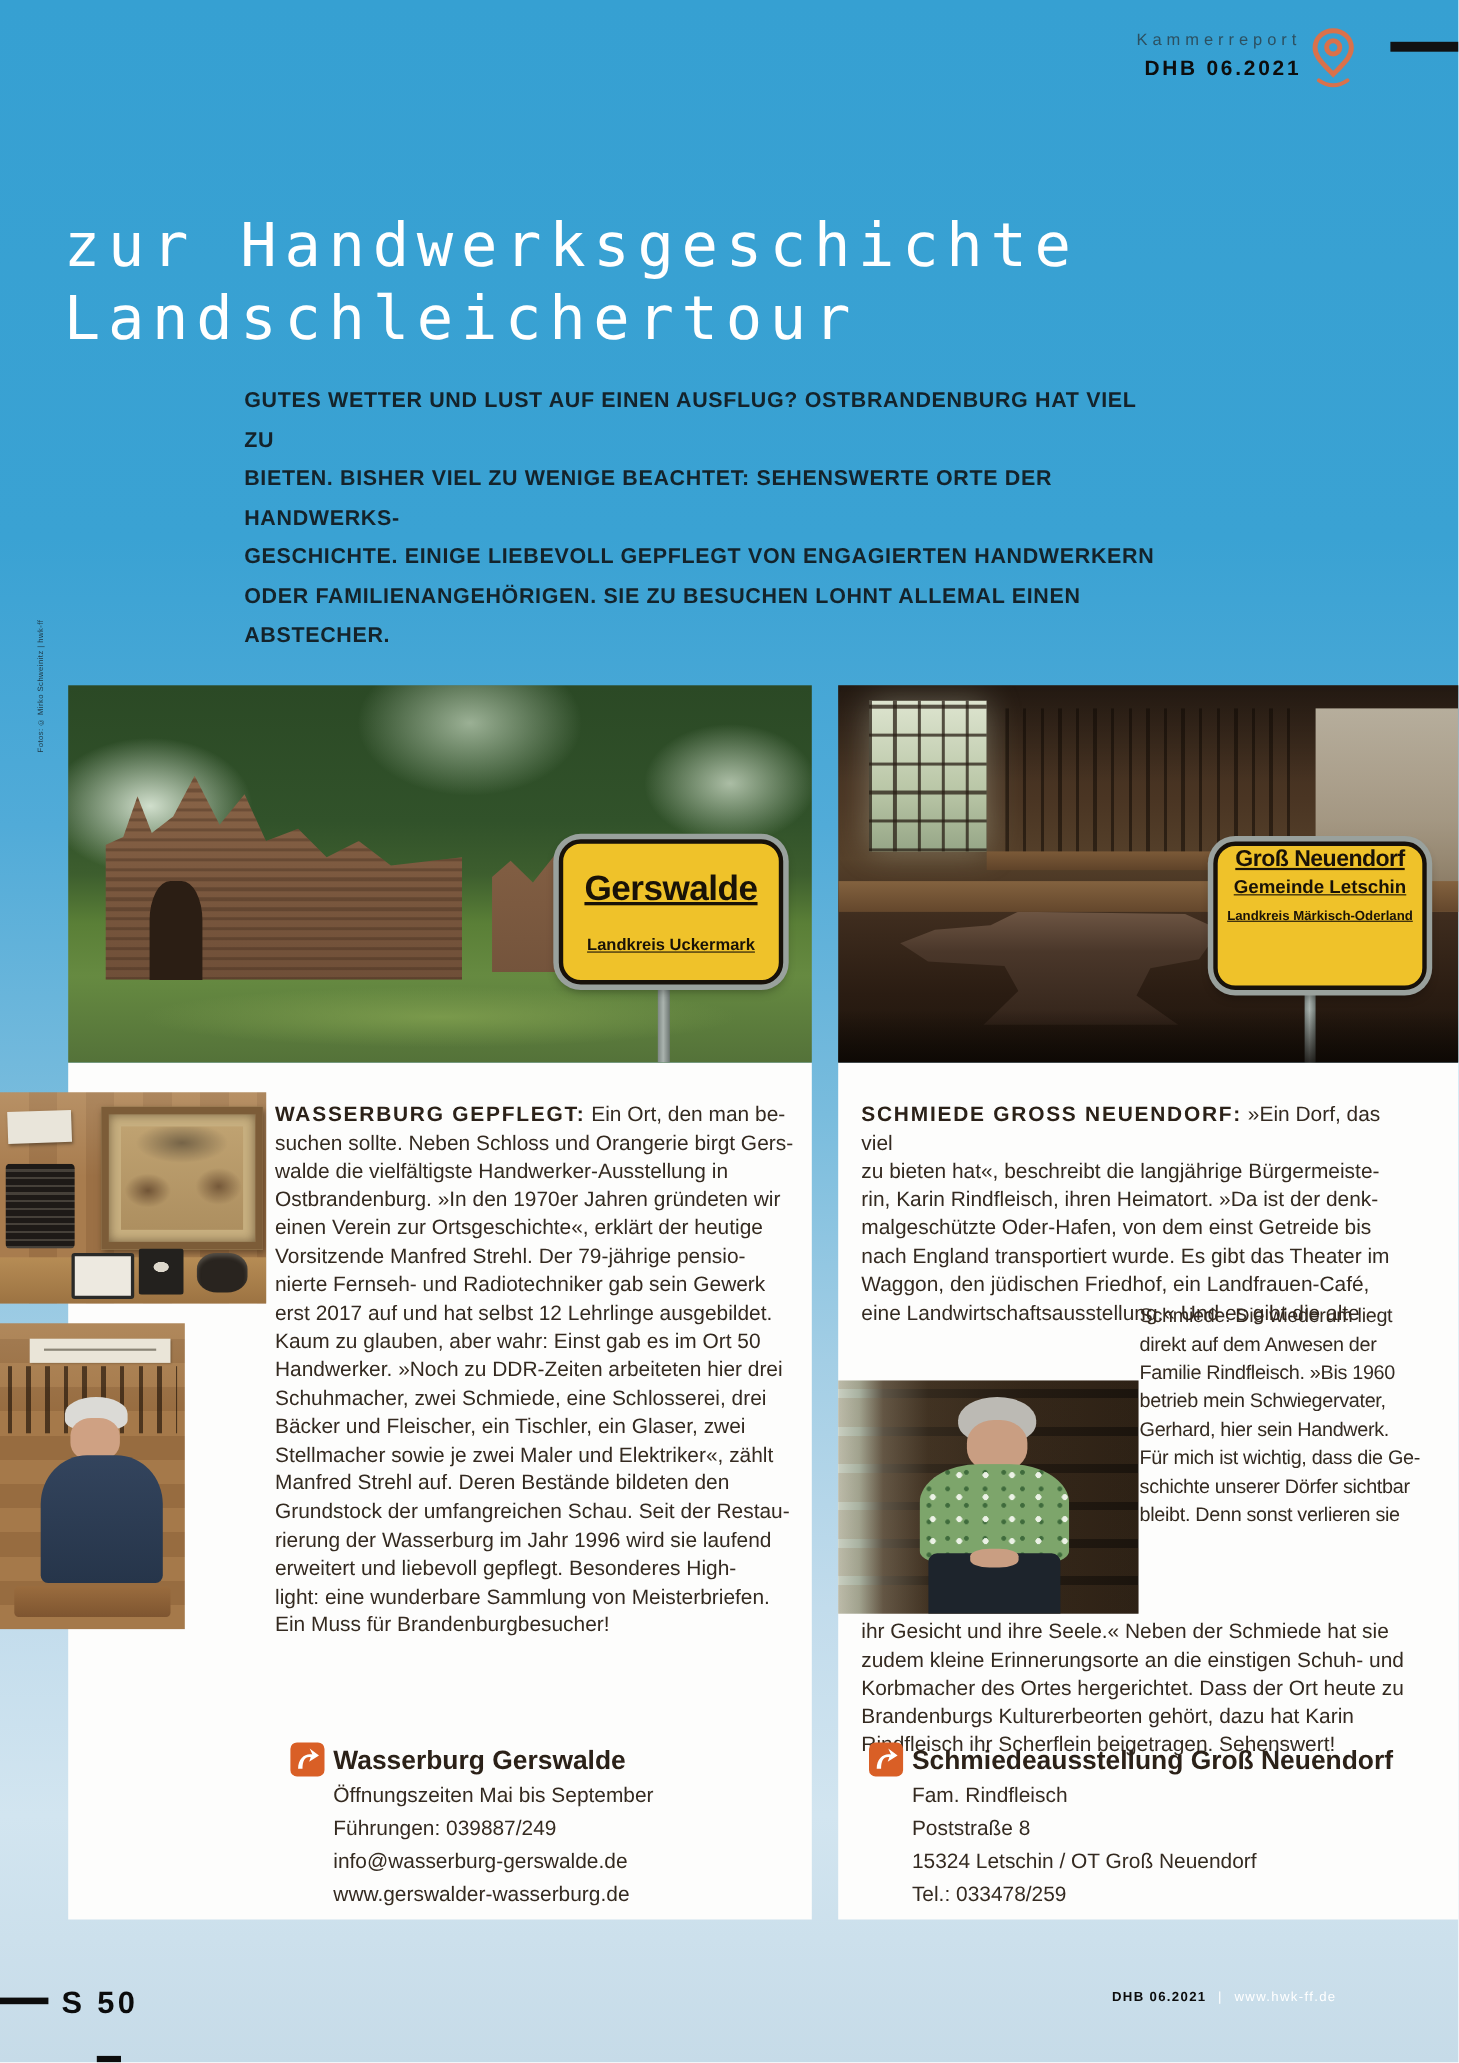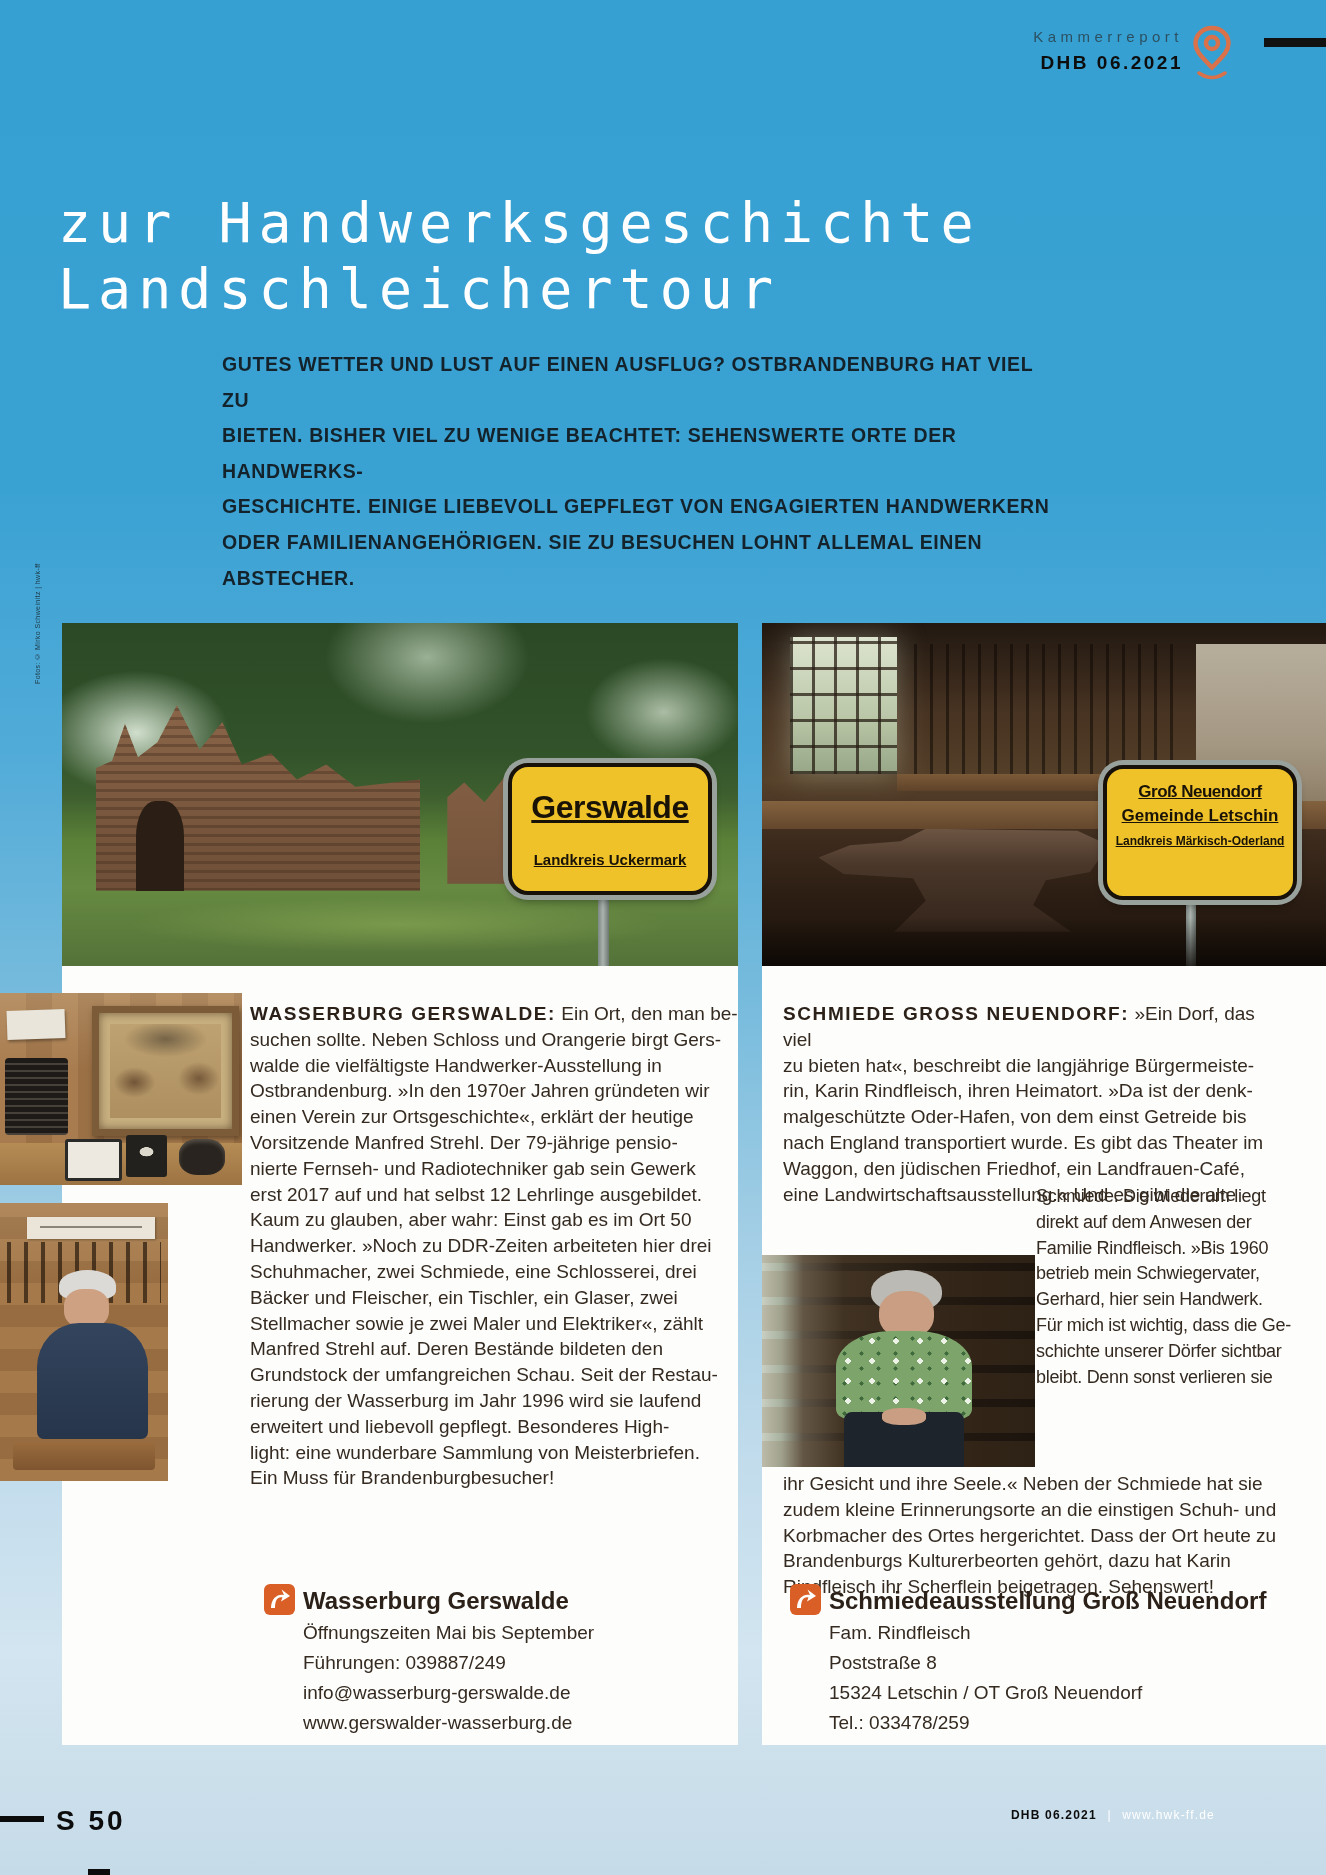--- a/index.html
+++ b/index.html
@@ -78,21 +78,21 @@
   .smithy-fg { left:0; top:86%; width:100%; height:14%; background:linear-gradient(180deg, rgba(10,6,3,0), rgba(10,6,3,.8)); }
 
   
   .sign { background:#efc22a; border:4px solid #17110a; border-radius:20px;
           box-shadow:0 0 0 5px #99a19d, 0 5px 10px rgba(0,0,0,.45);
           text-align:center; color:#191207;text-decoration:underline; }
   .sign-gerswalde { left:446px; top:140px; width:196px; height:124px; }
   .sign-gerswalde .sign-name { margin-top:22px; font-size:32px; font-weight:bold; letter-spacing:-.5px; }
   .sign-gerswalde .sign-sub  { margin-top:25px; font-size:15px; font-weight:bold; }
   .sign-gn { left:341px; top:142px; width:186px; height:127px; }
-  .sign-gn .sign-name { margin-top:13px; font-size:17px; font-weight:bold; letter-spacing:-.5px;text-align:center; }
+  .sign-gn .sign-name { font-size:21px; font-weight:bold; letter-spacing:-.5px;text-align:center; }
   .sign-gn .sign-sub1 { margin-top:4px; font-size:17px; font-weight:bold; }
   .sign-gn .sign-sub2 { margin-top:8px; font-size:12px; font-weight:bold; }
   .post { background:linear-gradient(90deg,#7d8783,#aab3ae 45%,#6d7672); }
 
   
   .photo-radio { left:0; top:993px; width:242px; height:192px;
     background:
       linear-gradient(180deg, rgba(255,240,210,.18), rgba(0,0,0,0) 40%),
       repeating-linear-gradient(90deg,#a87c4e 0 26px,#9b7045 26px 52px); }
   .r-frame { left:38%; top:7%; width:55%; height:60%; border:7px solid #7c5c38; background:#c8b080;
@@ -245,21 +245,21 @@
         <i></i>
       </div>
     <div class="abs t-tools"></div>
     <div class="abs m-hair"></div>
     <div class="abs m-face"></div>
     <div class="abs m-body"></div>
     <div class="abs m-plane"></div>
   </div>
 
   <div class="abs body-text article-left">
-    <span class="lead">WASSERBURG GERSWALDE:</span>
+    <span class="lead">WASSERBURG GEPFLEGT:</span>
     <span class="lines">Ein Ort, den man be-
 suchen sollte. Neben Schloss und Orangerie birgt Gers-
 walde die vielfältigste Handwerker-Ausstellung in
 Ostbrandenburg. »In den 1970er Jahren gründeten wir
 einen Verein zur Ortsgeschichte«, erklärt der heutige
 Vorsitzende Manfred Strehl. Der 79-jährige pensio-
 nierte Fernseh- und Radiotechniker gab sein Gewerk
 erst 2017 auf und hat selbst 12 Lehrlinge ausgebildet.
 Kaum zu glauben, aber wahr: Einst gab es im Ort 50
 Handwerker. »Noch zu DDR-Zeiten arbeiteten hier drei

